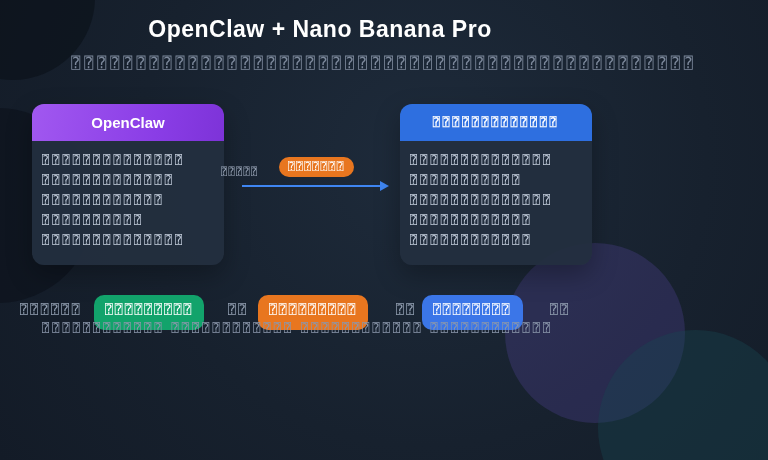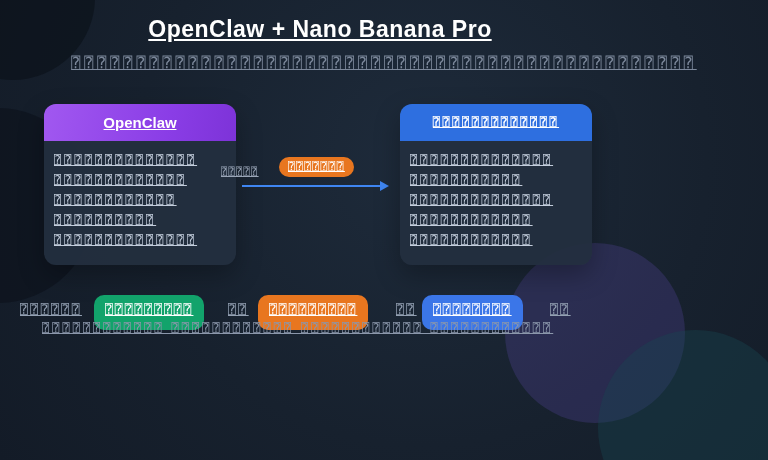--- a/index.html
+++ b/index.html
@@ -1,15 +1,15 @@
 <!DOCTYPE html>
 <html><head>
 <meta charset="utf-8">
 <style>
-  * { margin:0; padding:0; box-sizing:border-box;text-decoration:underline; }
+  * { margin:0; padding:0; box-sizing:border-box; }
   html,body { background:#0f1722; }
   body { font-family:"Liberation Sans", sans-serif; }
 
   .stage {
     position:relative; width:768px; height:460px; overflow:hidden;
     background: radial-gradient(circle at 55% 35%, #1e2b3b 0%, #17212e 55%, #131b27 100%);
   }
 
   .tofu { font-family:"DejaVu Sans","DejaVu Sans Mono", monospace; }
 
@@ -26,21 +26,21 @@
   .subtitle {
     position:absolute; top:54px; left:0; width:768px; text-align:center;
     color:#7d899c; font-size:15px; letter-spacing:4px; white-space:nowrap; overflow:hidden;
   }
 
   .card {
     position:absolute; width:192px; height:161px;
     background:rgba(35,47,63,.94); border-radius:12px;
     box-shadow:0 10px 26px rgba(0,0,0,.28);
   }
-  .card-left  { left:44px;  top:104px; }
+  .card-left  { left:32px;  top:104px; }
   .card-right { left:400px; top:104px; }
   .card-header {
     height:37px; line-height:37px; text-align:center; color:#fff;
     border-radius:12px 12px 0 0; font-weight:bold; overflow:hidden; white-space:nowrap;
   }
   .card-header.purple {
     background:linear-gradient(100deg,#b express 0,#a158f0 0%,#8a3de6 65%,#7d33d8 100%);
     background:linear-gradient(100deg,#a158f0 0%,#8a3de6 65%,#7d33d8 100%);
     font-size:15px;
   }

